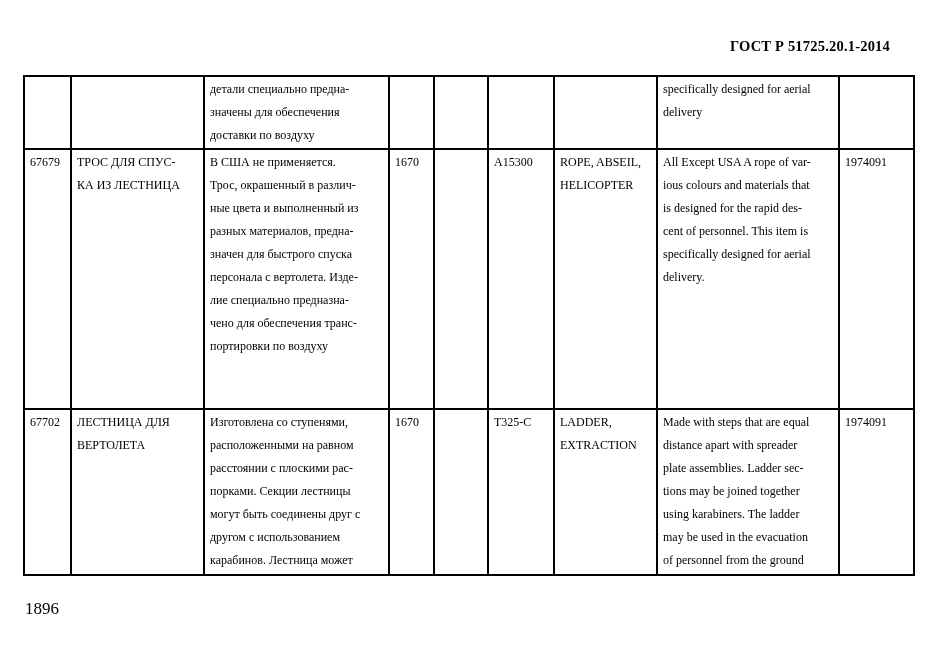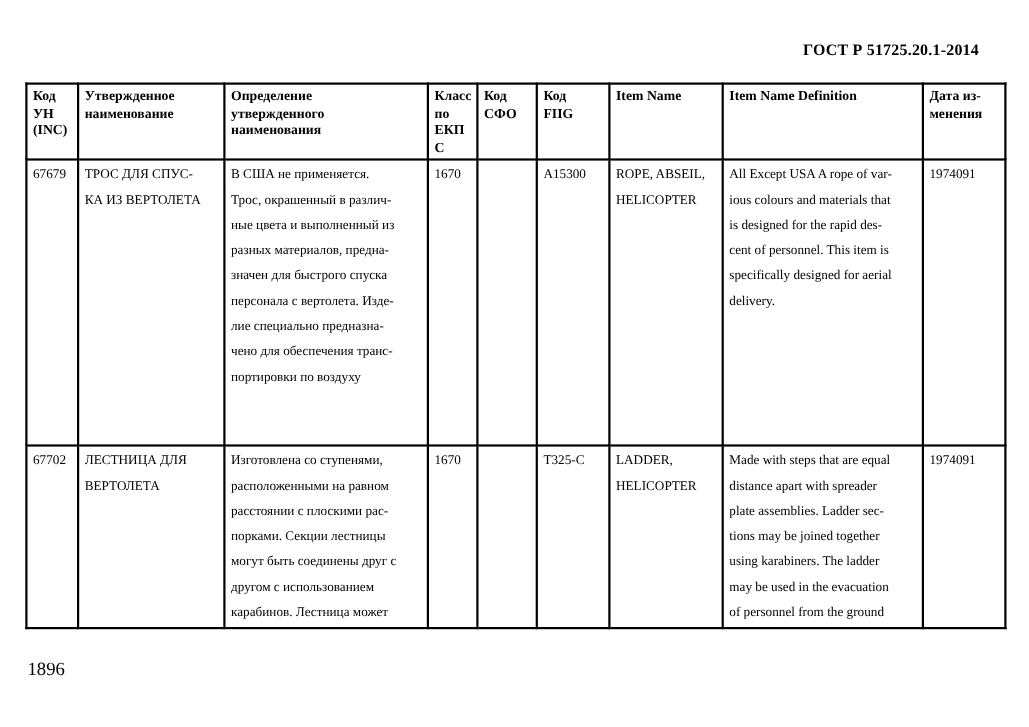--- a/index.html
+++ b/index.html
@@ -71,48 +71,40 @@
       <col style="width:133px">
       <col style="width:185px">
       <col style="width:45px">
       <col style="width:54px">
       <col style="width:66px">
       <col style="width:103px">
       <col style="width:182px">
       <col style="width:75px">
     </colgroup>
     <tbody>
-      <tr class="hdr-row">
-        <th>Код
-УН
-(INC)</th>
-        <th>Утвержденное
-наименование</th>
-        <th>Определение
-утвержденного
-наименования</th>
-        <th>Класс
-по
-ЕКП
-С</th>
-        <th>Код
-СФО</th>
-        <th>Код
-FIIG</th>
-        <th>Item Name</th>
-        <th>Item Name Definition</th>
-        <th>Дата из-
-менения</th>
+
+      <tr class="row-cont">
+        <td></td>
+        <td></td>
+        <td>детали специально предна-
+значены для обеспечения
+доставки по воздуху</td>
+        <td></td>
+        <td></td>
+        <td></td>
+        <td></td>
+        <td>specifically designed for aerial
+delivery</td>
+        <td></td>
       </tr>
-
 
       <tr class="row-67679">
         <td>67679</td>
         <td>ТРОС ДЛЯ СПУС-
-КА ИЗ ВЕРТОЛЕТА</td>
+КА ИЗ ЛЕСТНИЦА</td>
         <td>В США не применяется.
 Трос, окрашенный в различ-
 ные цвета и выполненный из
 разных материалов, предна-
 значен для быстрого спуска
 персонала с вертолета. Изде-
 лие специально предназна-
 чено для обеспечения транс-
 портировки по воздуху</td>
         <td>1670</td>
@@ -137,21 +129,21 @@
 расположенными на равном
 расстоянии с плоскими рас-
 порками. Секции лестницы
 могут быть соединены друг с
 другом с использованием
 карабинов. Лестница может</td>
         <td>1670</td>
         <td></td>
         <td>T325-C</td>
         <td>LADDER,
-HELICOPTER</td>
+EXTRACTION</td>
         <td>Made with steps that are equal
 distance apart with spreader
 plate assemblies. Ladder sec-
 tions may be joined together
 using karabiners. The ladder
 may be used in the evacuation
 of personnel from the ground</td>
         <td>1974091</td>
       </tr>
     </tbody>

